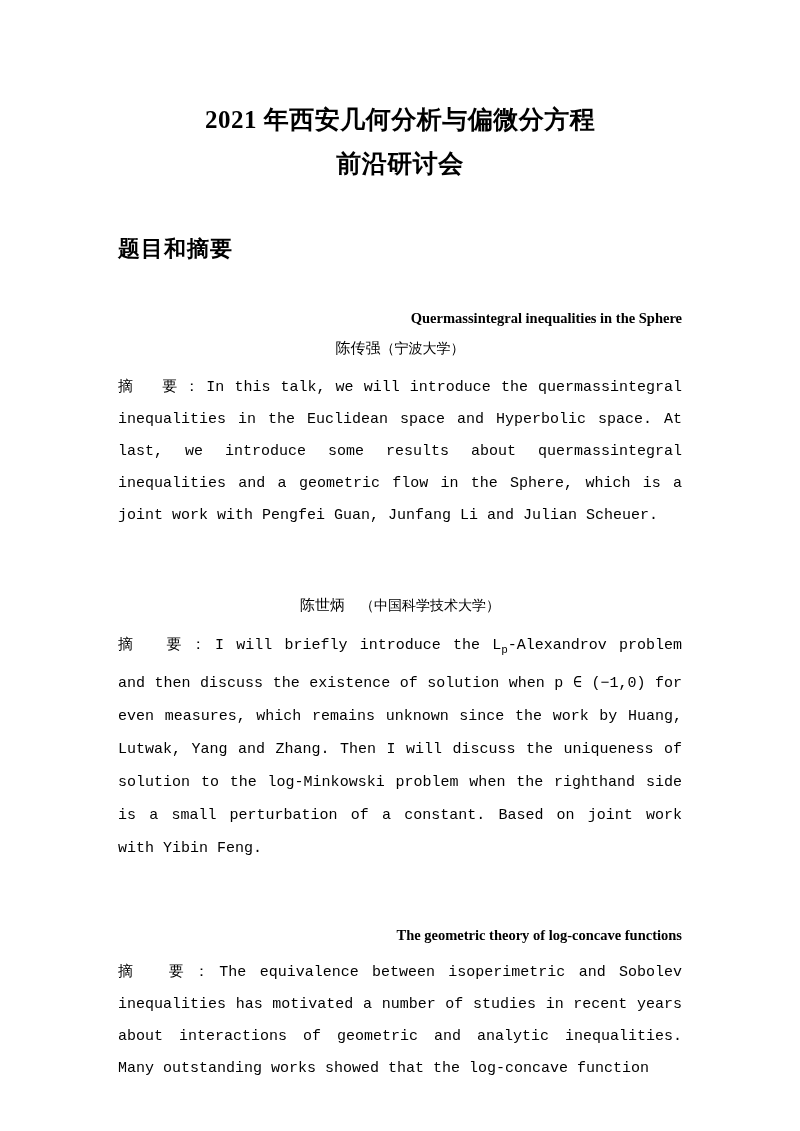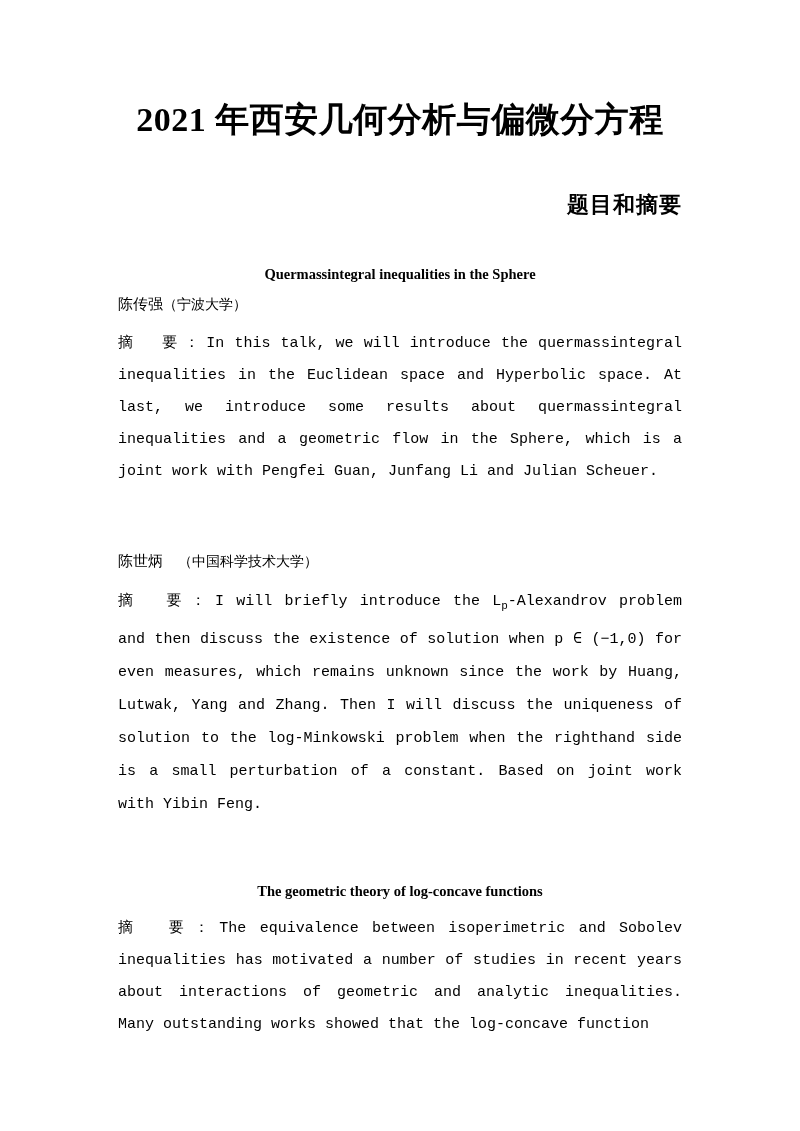--- a/index.html
+++ b/index.html
@@ -17,49 +17,50 @@
   }
   .page {
     width: 800px;
     height: 1131px;
     box-sizing: border-box;
     padding: 70px 118px 0 118px;
     position: relative;
   }
   .doc-title {
     text-align: center;
-    font-size: 34px;
+    font-size: 25px;
     font-weight: bold;
     line-height: 44px;
     margin-top: 28px;
     letter-spacing: 0.5px;
   }
   .doc-title .line2 {
     display: block;
   }
   .doc-subtitle {
-    text-align: right;
+    text-align: left;
     font-size: 22px;
     font-weight: bold;
     margin-top: 48px;
     letter-spacing: 1px;
   }
   .talk {
     margin-top: 46px;
   }
   .talk-title {
-    text-align: center;
+    text-align: right;
     font-size: 14.5px;
     font-weight: bold;
     line-height: 20px;
   }
   .talk-title.big {
     font-size: 16px;
   }
   .talk-speaker {
+    text-align: center;
     font-size: 15px;
     margin-top: 9px;
     line-height: 22px;
   }
   .talk-speaker .aff {
     font-size: 14px;
   }
   .abstract {
     margin-top: 12px;
     font-size: 15px;
@@ -83,20 +84,21 @@
   .talk-gap-2 { margin-top: 62px; }
   .talk-gap-3 { margin-top: 60px; }
 </style>
 </head>
 <body>
 
 <div class="page">
 
   <div class="doc-title">
     <span>2021 年西安几何分析与偏微分方程</span>
+    <span class="line2">前沿研讨会</span>
   </div>
 
   <div class="doc-subtitle">题目和摘要</div>
 
   <div class="talk talk-gap-1">
     <div class="talk-title">Quermassintegral inequalities in the Sphere</div>
     <div class="talk-speaker">
       <span>陈传强</span><span class="aff">（宁波大学）</span>
     </div>
     <div class="abstract">

